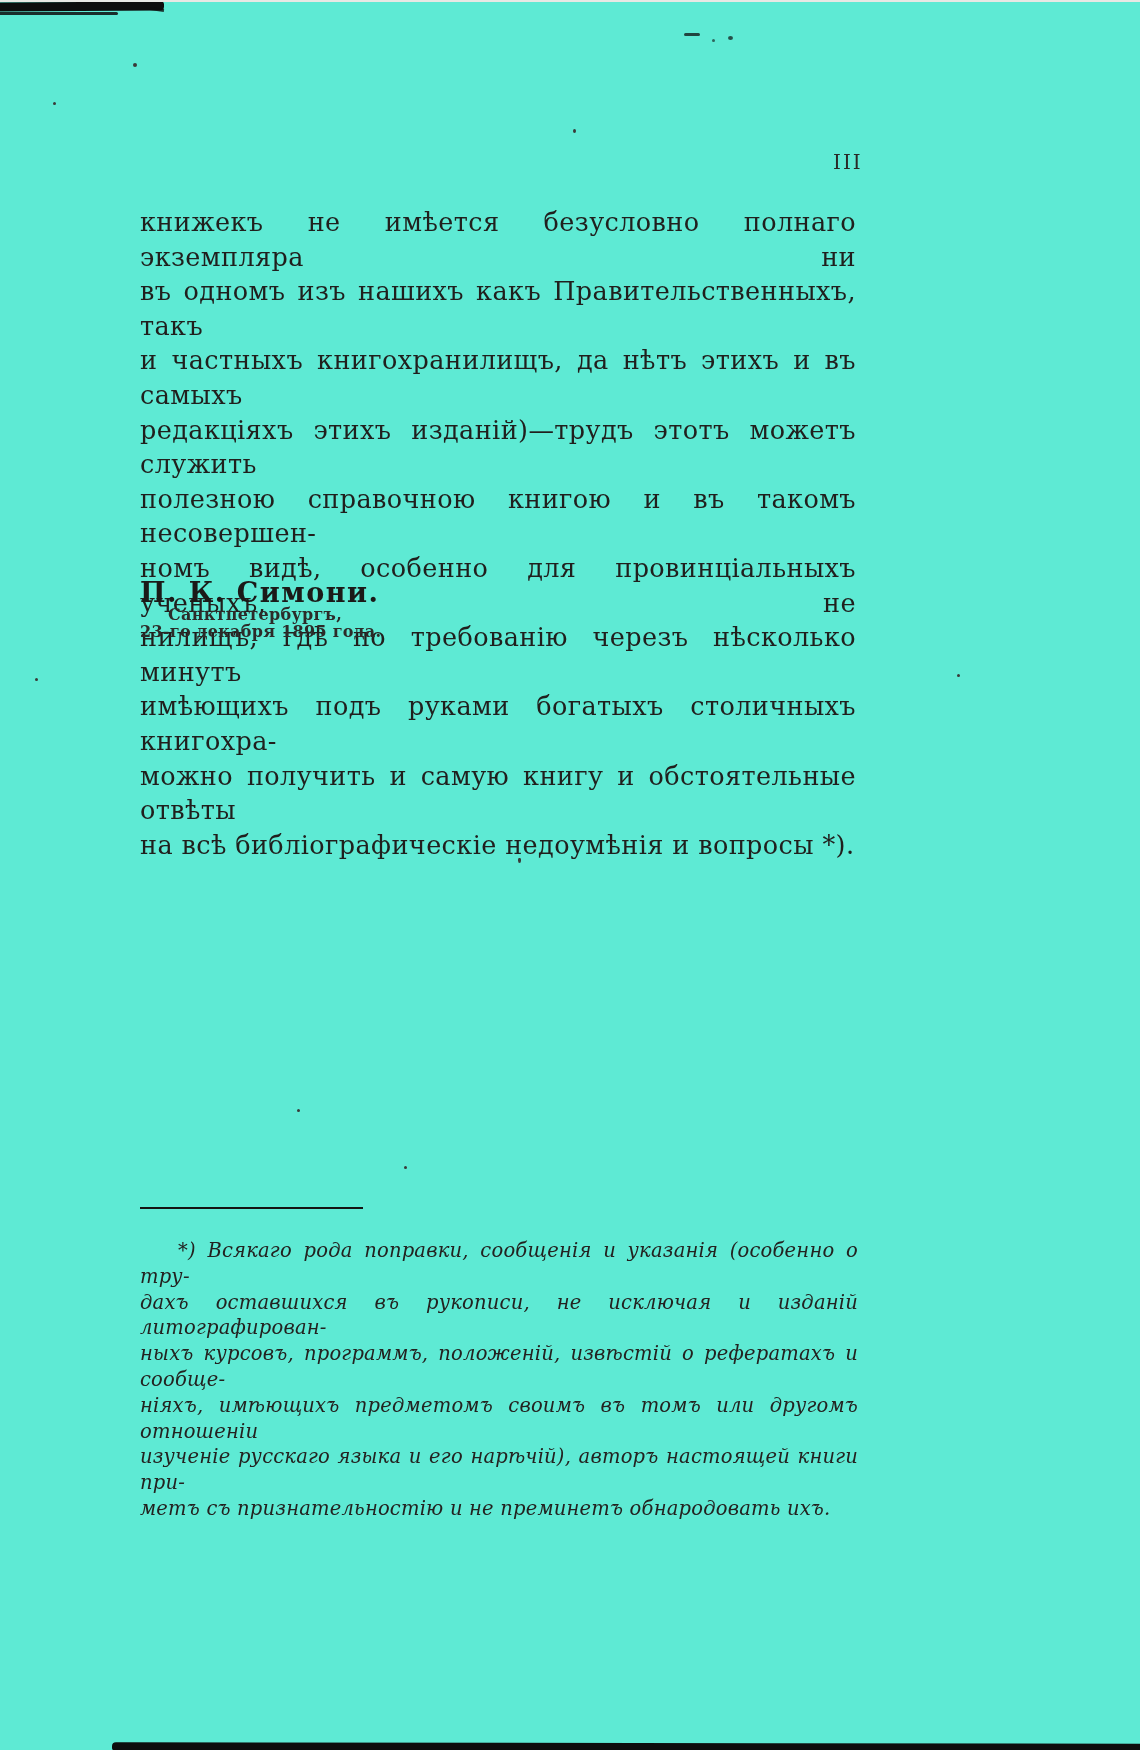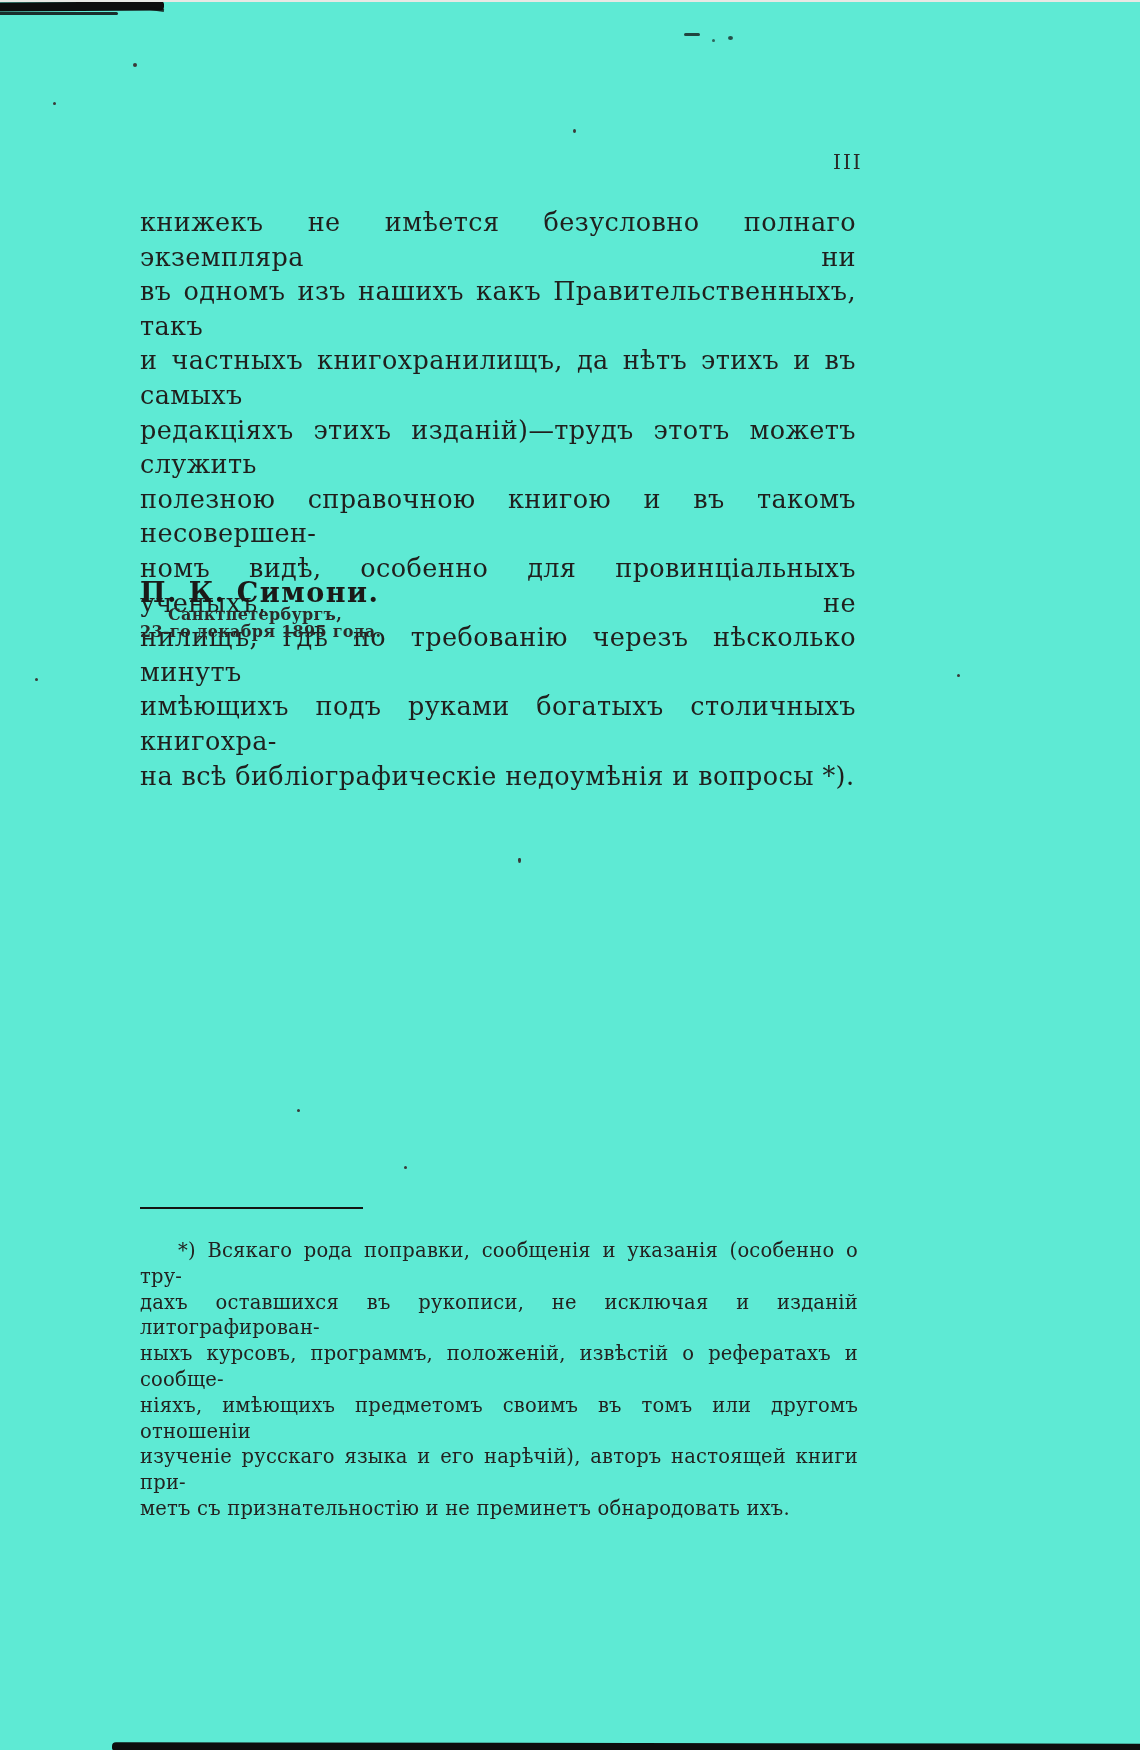--- a/index.html
+++ b/index.html
@@ -113,20 +113,21 @@
     left: 140px; top: 1236px;
     width: 718px;
   }
   .footnote .fline {
     font-size: 19.5px;
     line-height: 25.8px;
     text-align: justify;
     text-align-last: justify;
     letter-spacing: 0.2px;
     color: #232220;
+    font-style: italic;
   }
   .footnote .fline.indent { text-indent: 38px; }
   .footnote .fline.last { text-align-last: left; }
 </style>
 </head>
 <body>
 
 <div class="page">
 
   <div class="artifact tl-bar"></div>
@@ -151,20 +152,21 @@
 
   <div class="body-block">
     <div class="line">книжекъ не имѣется безусловно полнаго экземпляра ни</div>
     <div class="line">въ одномъ изъ нашихъ какъ Правительственныхъ, такъ</div>
     <div class="line">и частныхъ книгохранилищъ, да нѣтъ этихъ и въ самыхъ</div>
     <div class="line">редакціяхъ этихъ изданій)—трудъ этотъ можетъ служить</div>
     <div class="line">полезною справочною книгою и въ такомъ несовершен-</div>
     <div class="line">номъ видѣ, особенно для провинціальныхъ ученыхъ, не</div>
     <div class="line">нилищъ, гдѣ по требованію черезъ нѣсколько минутъ</div>
     <div class="line">имѣющихъ подъ руками богатыхъ столичныхъ книгохра-</div>
+    <div class="line">можно получить и самую книгу и обстоятельные отвѣты</div>
     <div class="line last">на всѣ библіографическіе недоумѣнія и вопросы *).</div>
   </div>
 
   <div class="signature">
     <span class="signature-inner">П. К. Симони.</span>
   </div>
 
   <div class="imprint">
     <div class="place">Санктпетербургъ,</div>
     <div class="date">23-го декабря 1895 года.</div>

